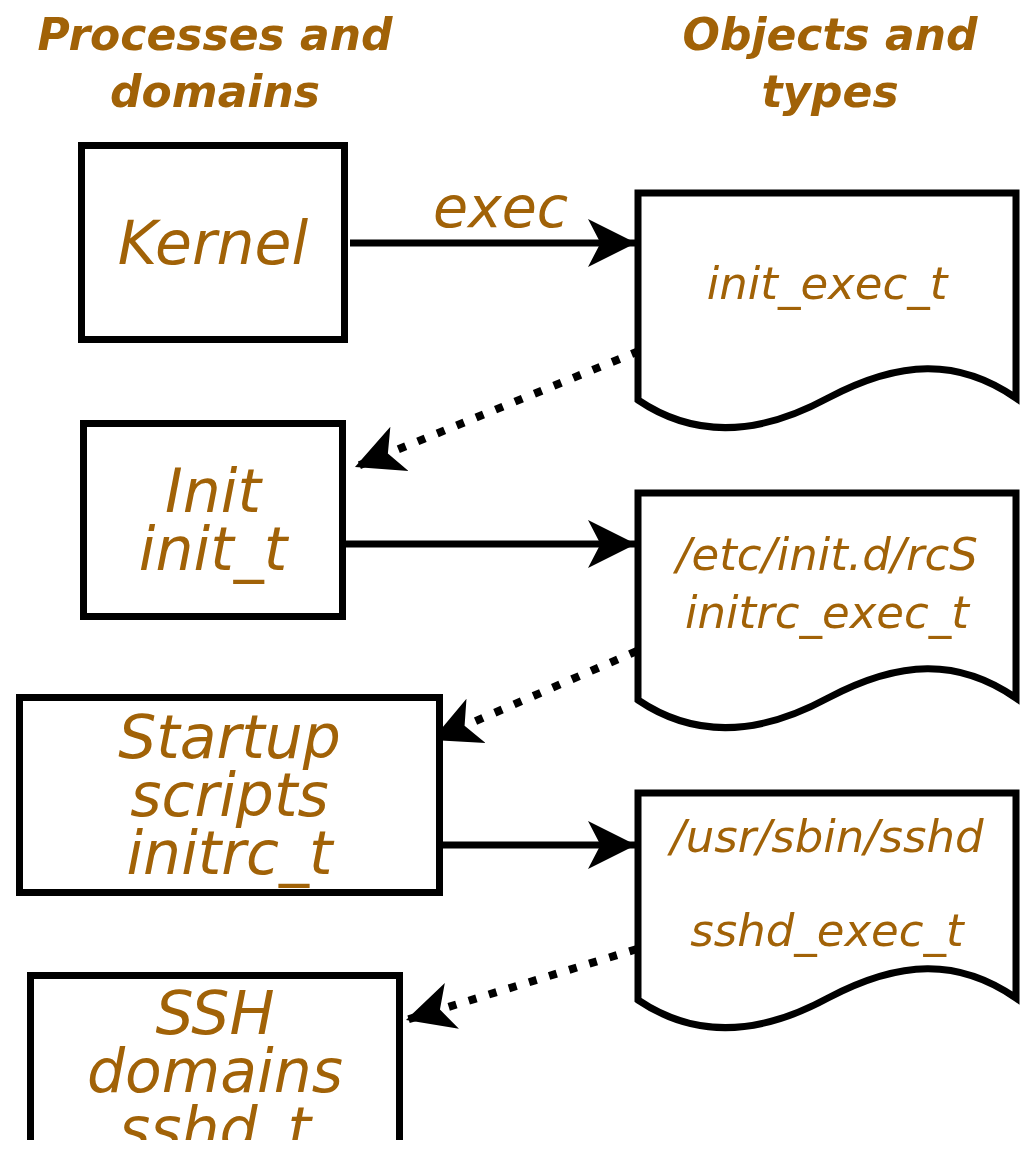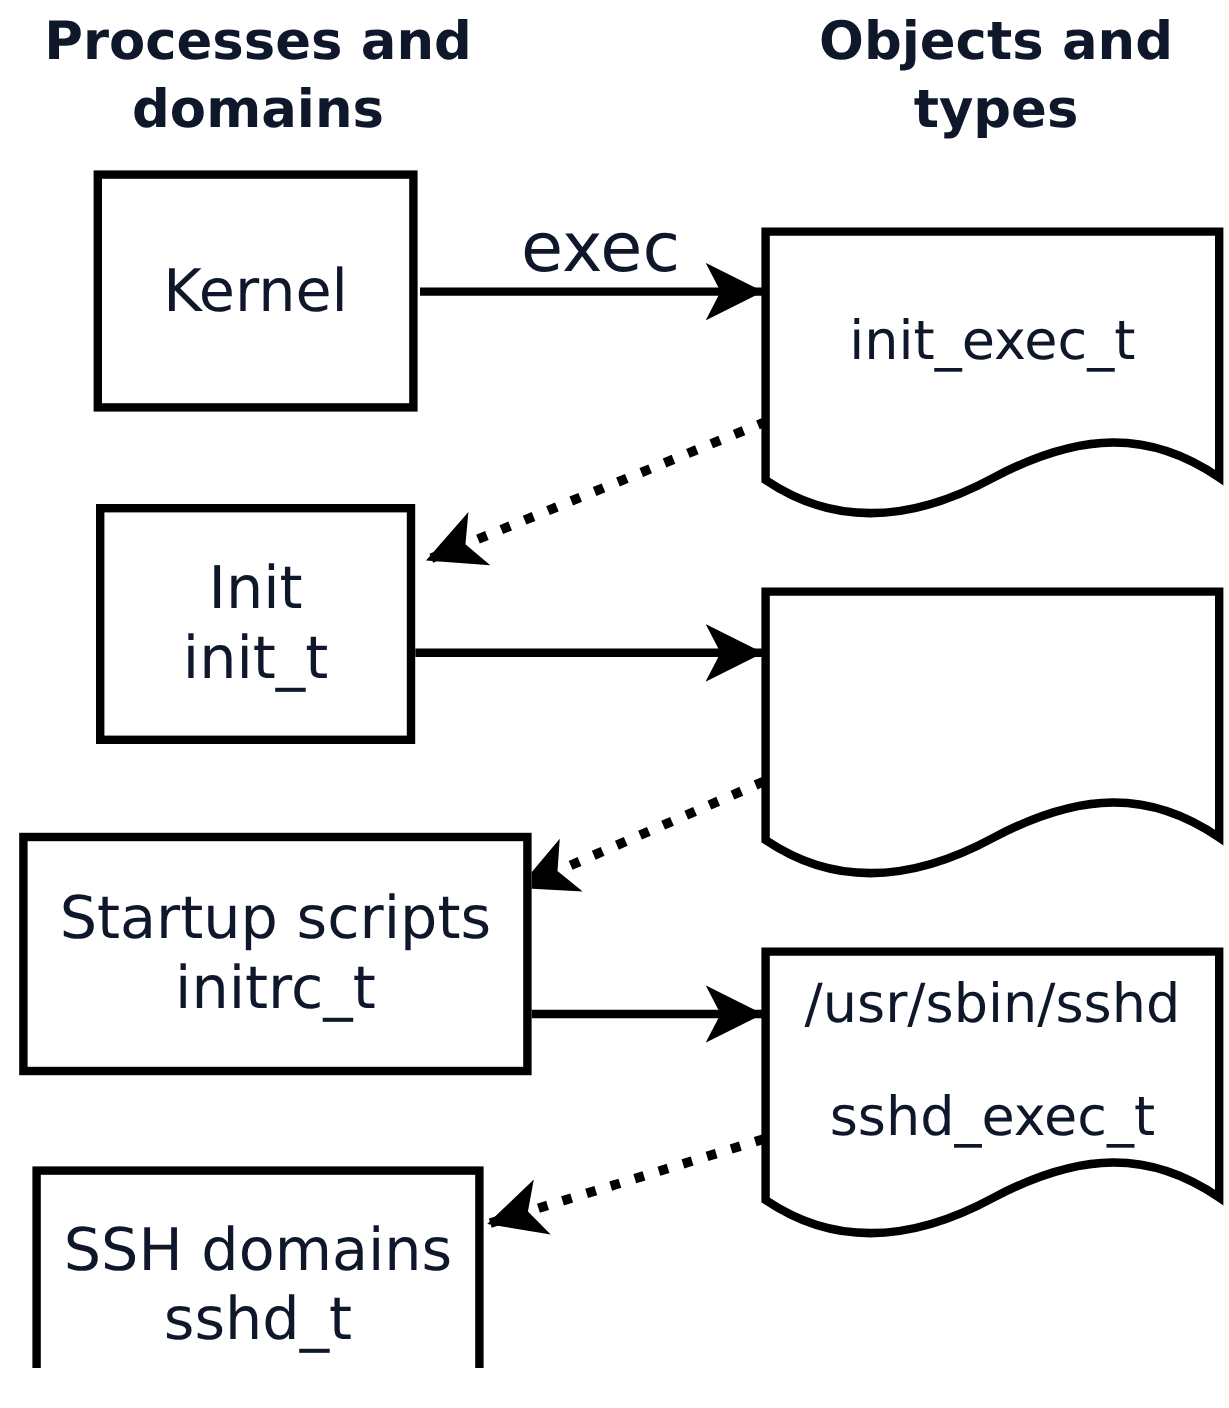--- a/index.html
+++ b/index.html
@@ -5,23 +5,24 @@
   html, body {
     margin: 0;
     padding: 0;
     background: #ffffff;
   }
   .canvas {
     position: relative;
     width: 1024px;
     height: 1140px;
     background: #ffffff;
-    color: #0f172a;
+    color: #a16207;
     font-family: "DejaVu Sans", sans-serif;
     overflow: hidden;
+    font-style: italic;
   }
   .shapes-layer {
     position: absolute;
     left: 0;
     top: 0;
     width: 1024px;
     height: 1173px;
   }
   .col-header {
     position: absolute;
@@ -35,21 +36,21 @@
   .col-header.right { left: 635px; top: 6px;  width: 390px; }
   .process-box {
     position: absolute;
     box-sizing: border-box;
     border: 7px solid #000000;
     background: #ffffff;
     display: flex;
     flex-direction: column;
     align-items: center;
     justify-content: center;
-    font-size: 49px;
+    font-size: 60px;
     line-height: 58px;
     text-align: center;
   }
   .doc-label {
     position: absolute;
     display: flex;
     flex-direction: column;
     align-items: center;
     justify-content: center;
     font-size: 45px;
@@ -131,19 +132,23 @@
 
   <div class="process-box" style="left:27px; top:972px; width:376px; height:198px;">
     <div>SSH domains</div>
     <div>sshd_t</div>
   </div>
 
   <div class="doc-label" style="left:640px; top:196px; width:374px; height:176px;">
     <div>init_exec_t</div>
   </div>
 
+  <div class="doc-label" style="left:640px; top:496px; width:374px; height:176px;">
+    <div>/etc/init.d/rcS</div>
+    <div>initrc_exec_t</div>
+  </div>
 
   <div class="doc-label" style="left:640px; top:796px; width:374px; height:176px;gap:36px;">
     <div>/usr/sbin/sshd</div>
     <div>sshd_exec_t</div>
   </div>
 
 </div>
 
 </body></html>

